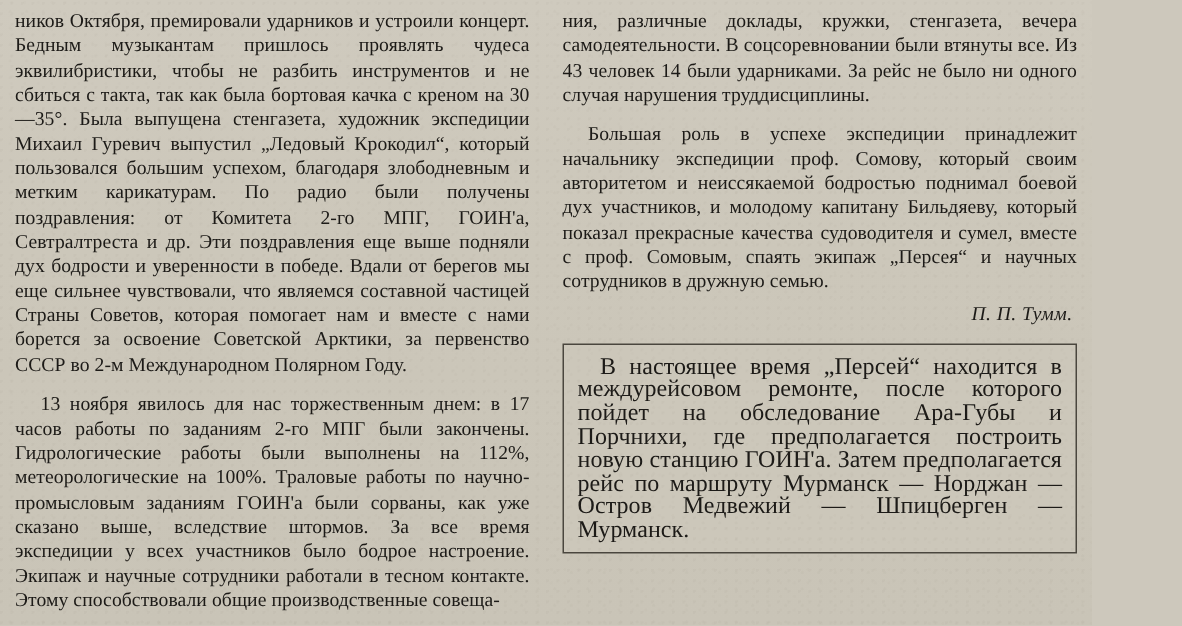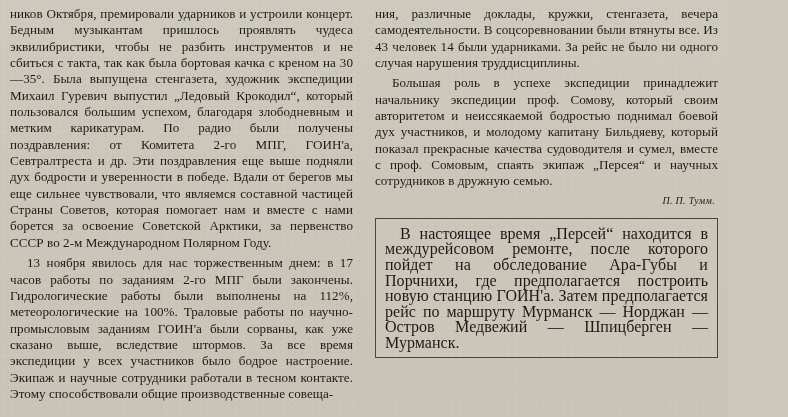--- a/index.html
+++ b/index.html
@@ -37,26 +37,26 @@
     text-justify: inter-word;
     font-size: 13.1px;
     line-height: 16.35px;
     letter-spacing: 0.05px;
     hyphens: manual;
   }
   p.indent {
     text-indent: 17px;
   }
   p.gap {
-    margin-top: 4px;
+    margin-top: 10px;
   }
   .sign {
     text-align: right;
     font-style: italic;
-    font-size: 10px;
+    font-size: 13px;
     margin-top: 5px;
     margin-right: 3px;
     letter-spacing: 0.3px;
   }
   .note {
     margin-top: 12px;
     border: 1px solid #4a463e;
     padding: 7px 9px 6px 9px;
     background: #ccc7ba;
   }

